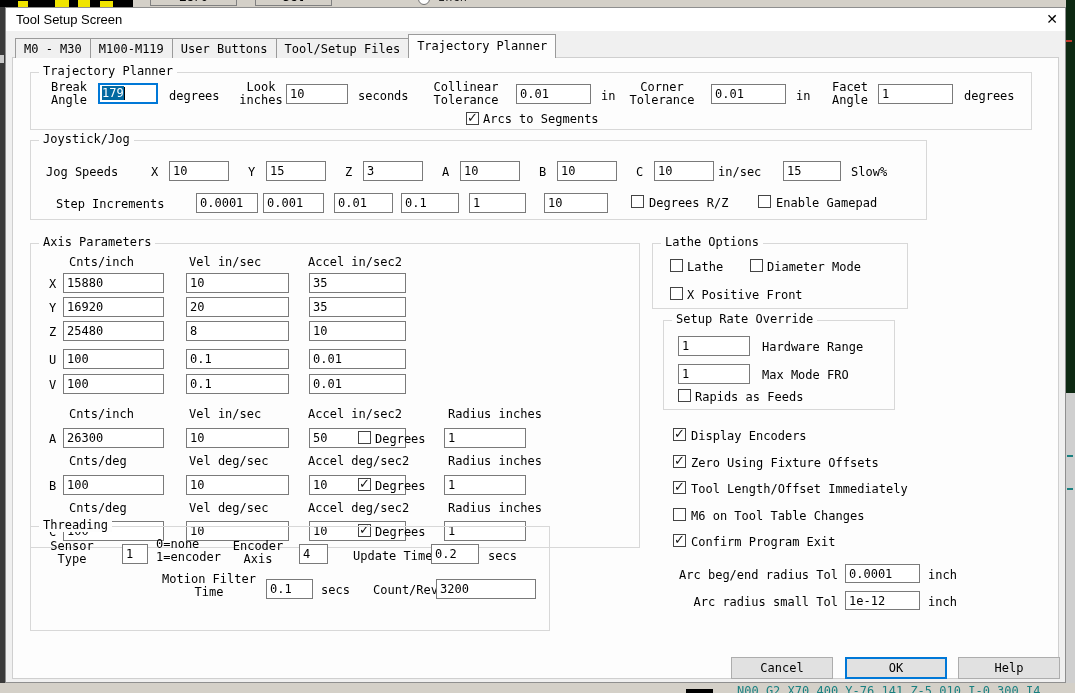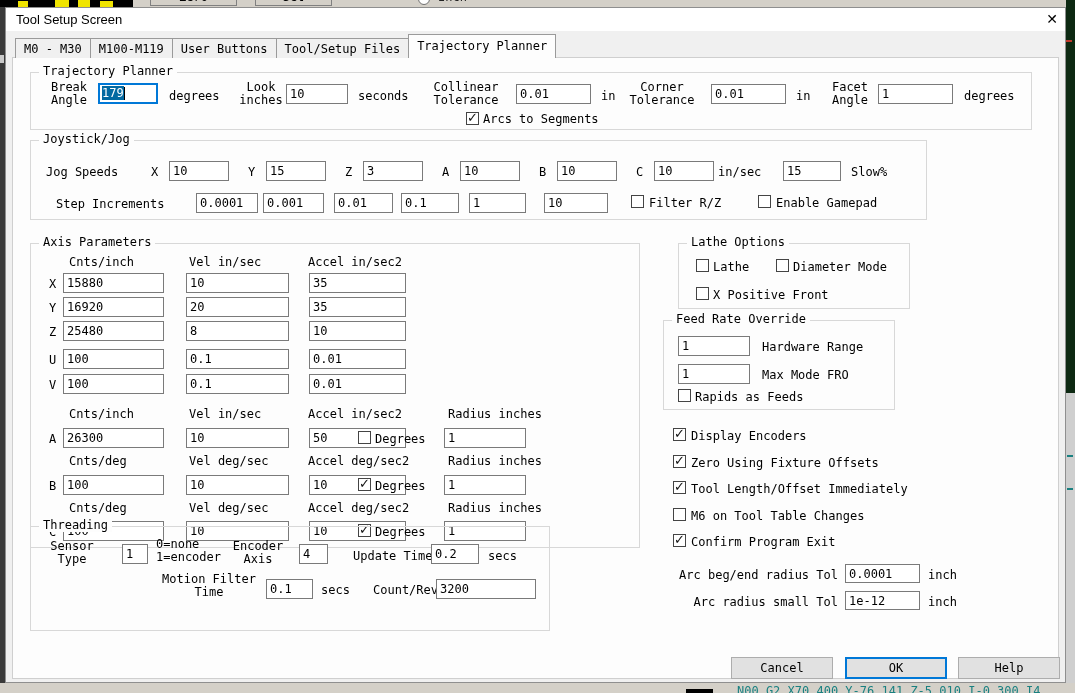--- a/index.html
+++ b/index.html
@@ -154,21 +154,21 @@
     <input class="tb" style="left: 752px; top: 20px; width: 58px;" value="15">
     <div class="ml" style="left:820px;top:24px;">Slow%</div>
     <div class="ml" style="left:25px;top:56px;">Step Increments</div>
     <input class="tb" style="left: 165px; top: 52px; width: 62px;" value="0.0001">
     <input class="tb" style="left: 232px; top: 52px; width: 61px;" value="0.001">
     <input class="tb" style="left: 303px; top: 52px; width: 59px;" value="0.01">
     <input class="tb" style="left: 370px; top: 52px; width: 58px;" value="0.1">
     <input class="tb" style="left: 438px; top: 52px; width: 57px;" value="1">
     <input class="tb" style="left: 513px; top: 52px; width: 64px;" value="10">
     <div class="cb" style="left:600px;top:54px;"></div>
-    <div class="ml" style="left:618px;top:55px;">Filter R/Z</div>
+    <div class="ml" style="left:618px;top:55px;">Degrees R/Z</div>
     <div class="cb" style="left:727px;top:54px;"></div>
     <div class="ml" style="left:745px;top:55px;">Enable Gamepad</div>
   </div>
 
   <div class="grp" style="left:30px;top:243px;width:610px;height:305px;">
     <div class="grp-title">Axis Parameters</div>
     <div class="ml" style="left:38px;top:11px;">Cnts/inch</div>
     <div class="ml" style="left:158px;top:11px;">Vel in/sec</div>
     <div class="ml" style="left:277px;top:11px;">Accel in/sec2</div>
 
@@ -227,32 +227,32 @@
     <div class="ml" style="left:417px;top:257px;">Radius inches</div>
     <div class="ml" style="left:18px;top:281px;">C</div>
     <input class="tb" style="left: 32px; top: 277px; width: 101px;" value="100">
     <input class="tb" style="left: 155px; top: 277px; width: 103px;" value="10">
     <input class="tb" style="left: 278px; top: 277px; width: 97px;" value="10">
     <div class="cb on" style="left:327px;top:280px;"></div>
     <div class="ml" style="left:344px;top:281px;">Degrees</div>
     <input class="tb" style="left: 413px; top: 277px; width: 82px;" value="1">
   </div>
 
-  <div class="grp" style="left:678px;top:243px;width:232px;height:66px;">
+  <div class="grp" style="left:652px;top:243px;width:256px;height:66px;">
     <div class="grp-title">Lathe Options</div>
     <div class="cb" style="left:17px;top:15px;"></div>
     <div class="ml" style="left:34px;top:16px;">Lathe</div>
     <div class="cb" style="left:97px;top:15px;"></div>
     <div class="ml" style="left:114px;top:16px;">Diameter Mode</div>
     <div class="cb" style="left:17px;top:43px;"></div>
     <div class="ml" style="left:34px;top:44px;">X Positive Front</div>
   </div>
 
   <div class="grp" style="left:663px;top:320px;width:232px;height:90px;">
-    <div class="grp-title">Feed Rate Override</div>
+    <div class="grp-title">Setup Rate Override</div>
     <input class="tb" style="left: 14px; top: 15px; width: 72px;" value="1">
     <div class="ml" style="left:98px;top:19px;">Hardware Range</div>
     <input class="tb" style="left: 14px; top: 43px; width: 72px;" value="1">
     <div class="ml" style="left:98px;top:47px;">Max Mode FRO</div>
     <div class="cb" style="left:14px;top:68px;"></div>
     <div class="ml" style="left:31px;top:69px;">Rapids as Feeds</div>
   </div>
 
   <div class="cb on" style="left:673px;top:428px;"></div>
   <div class="ml" style="left:691px;top:429px;">Display Encoders</div>

